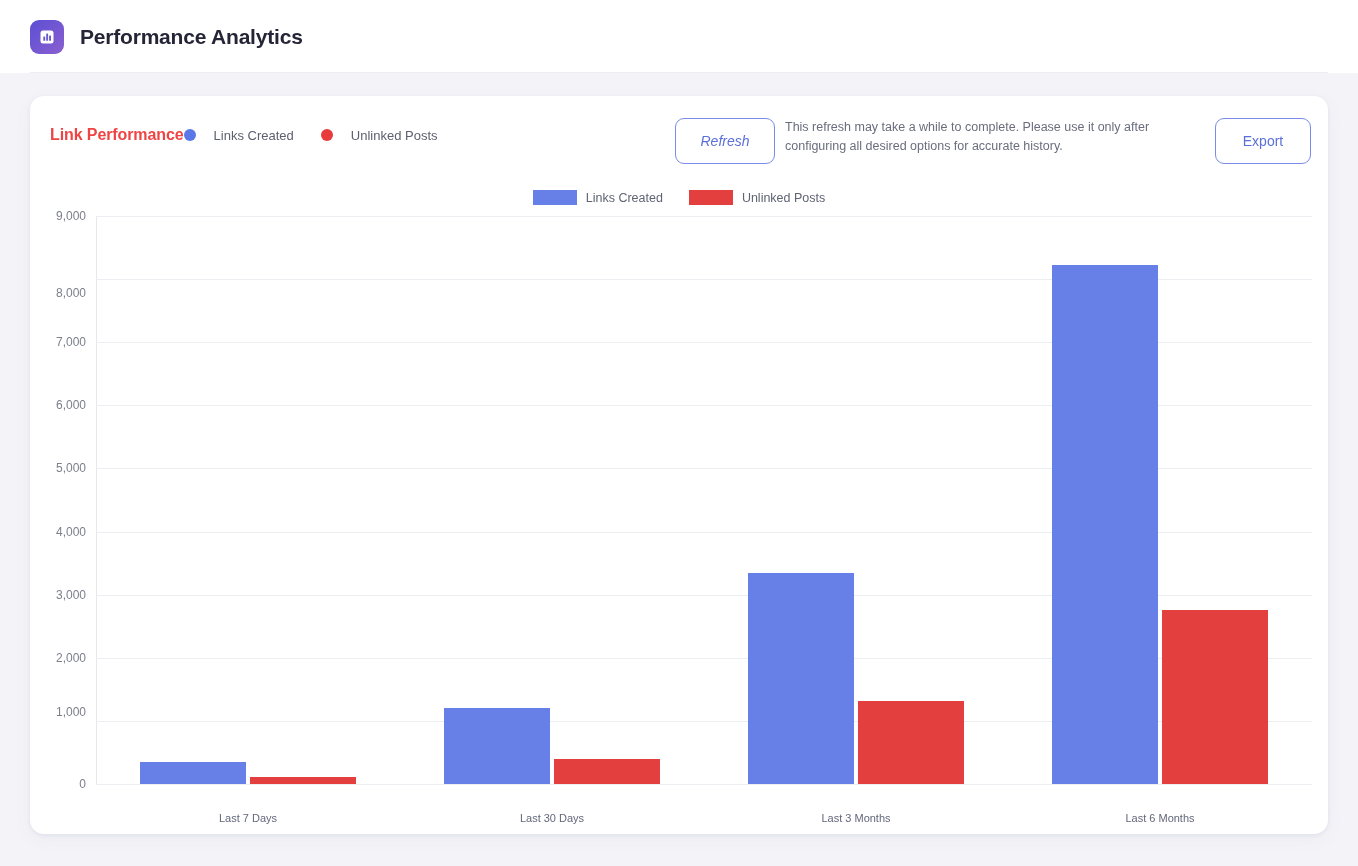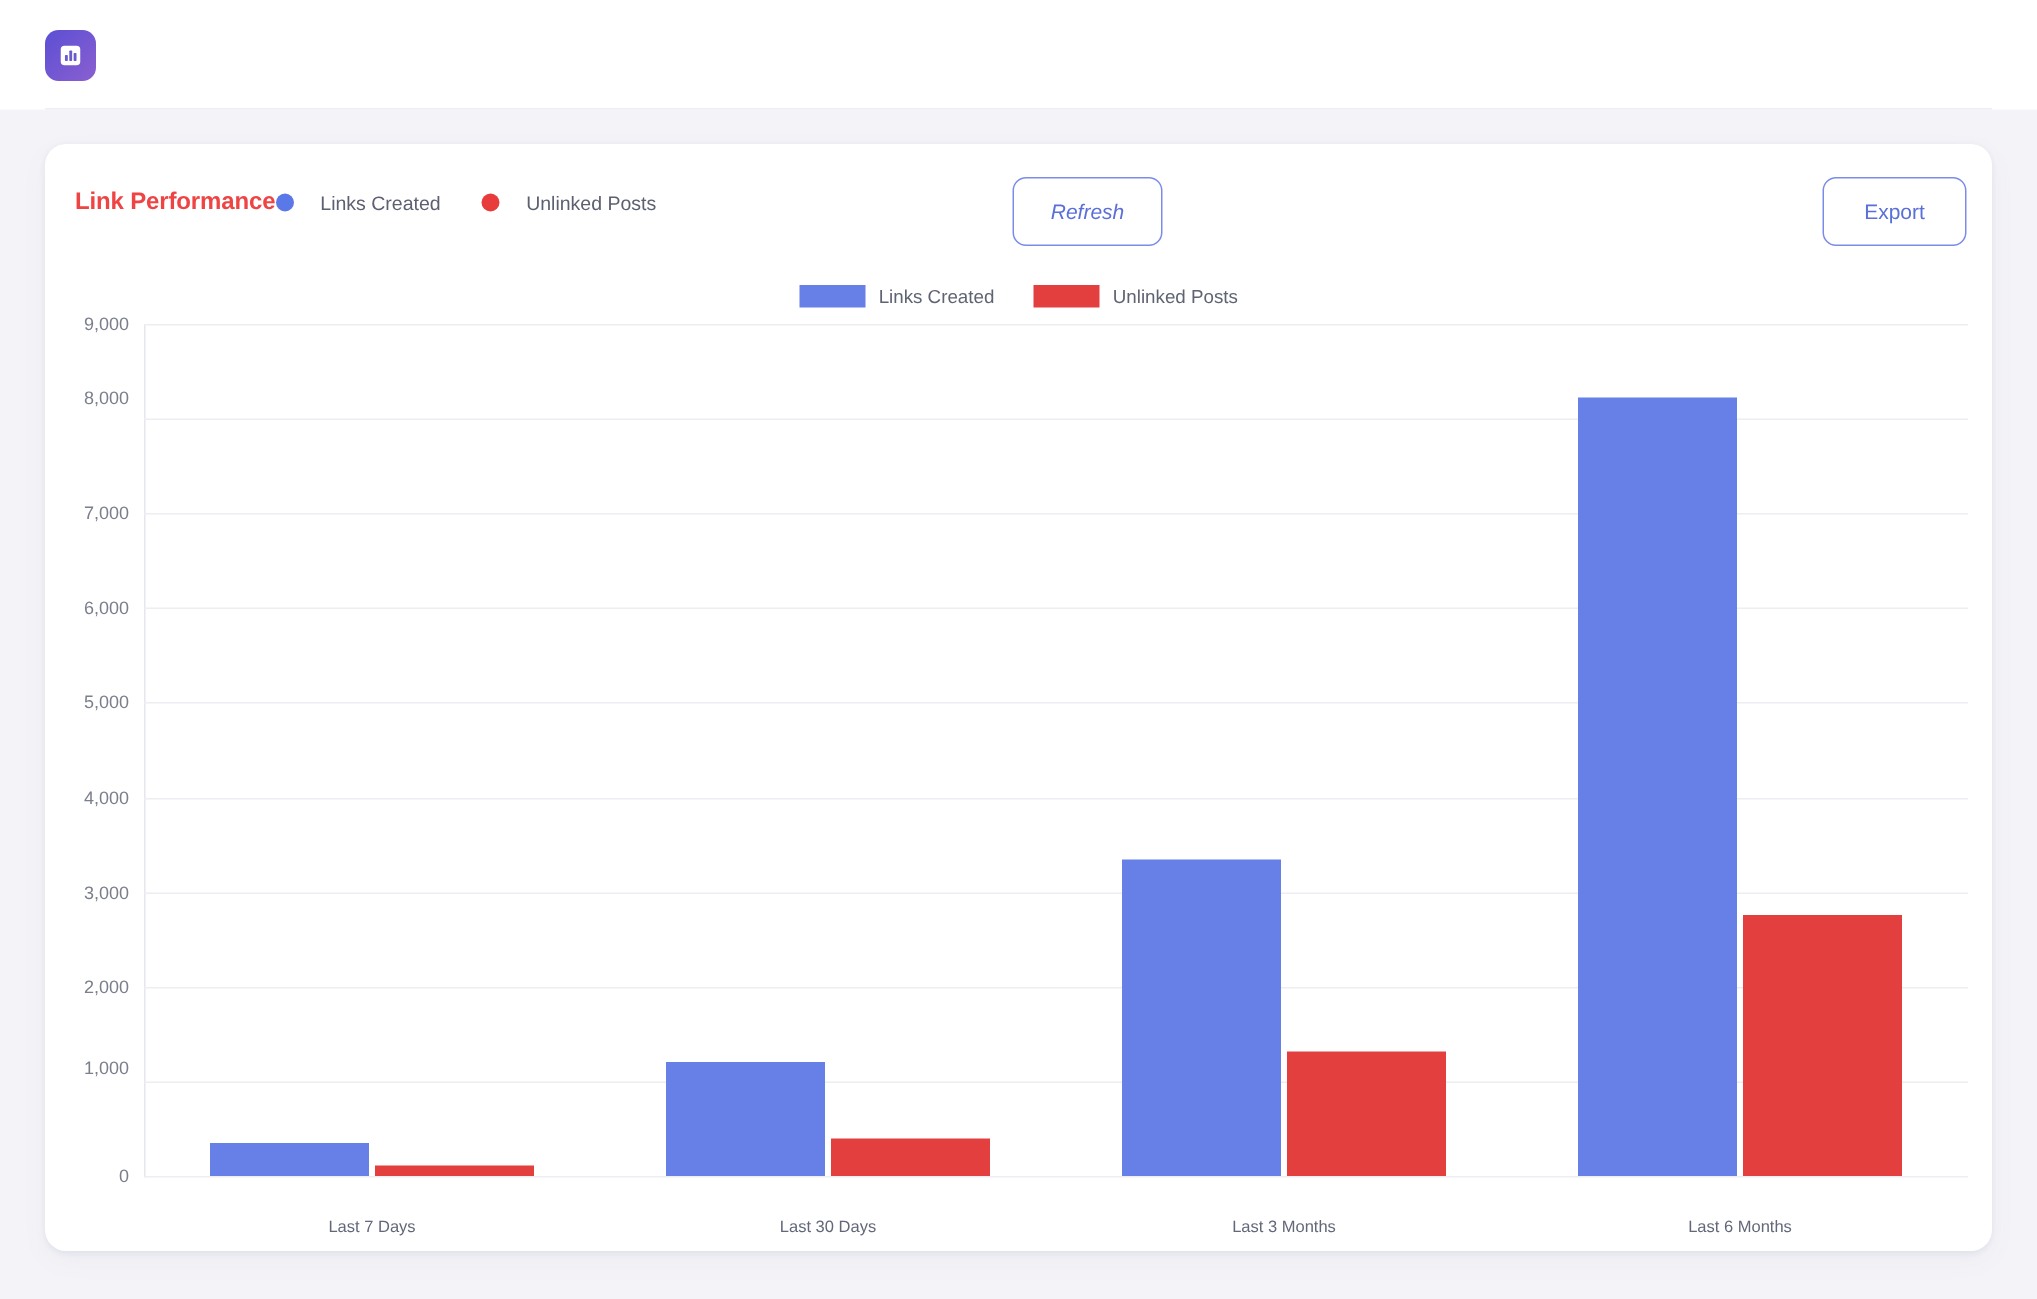--- a/index.html
+++ b/index.html
@@ -140,37 +140,39 @@
 
 <div id="app-header">
   <div class="app-icon">
     <svg width="18" height="18" viewBox="0 0 18 18" aria-hidden="true">
       <rect x="2.5" y="2.5" width="13" height="13" rx="2.5" fill="#ffffff"></rect>
       <rect x="5.3" y="8.6" width="1.9" height="4.1" rx="0.5" fill="#6a5acd"></rect>
       <rect x="8.2" y="5.6" width="1.9" height="7.1" rx="0.5" fill="#6a5acd"></rect>
       <rect x="11.1" y="7.4" width="1.9" height="5.3" rx="0.5" fill="#6a5acd"></rect>
     </svg>
   </div>
+  <div class="app-title">Performance Analytics</div>
 </div>
 
 <div id="card">
 
   <div id="card-header">
 
     <div id="legend-inline">
       <span class="lp-title">Link Performance</span>
       <span class="dot dot-blue" style="background: rgb(91, 120, 232);"></span>
       <span class="inline-legend-label">Links Created</span>
       <span class="inline-gap"></span>
       <span class="dot dot-red" style="background: rgb(232, 60, 60);"></span>
       <span class="inline-legend-label">Unlinked Posts</span>
     </div>
 
     <button id="refresh-button">Refresh</button>
 
+    <div id="refresh-note">This refresh may take a while to complete. Please use it only after configuring all desired options for accurate history.</div>
 
     <button id="export-button">Export</button>
   </div>
 
   <div id="chart-area">
     <div id="chart-legend">
         <div class="legend-entry">
           <span class="legend-swatch" style="background: rgb(102, 128, 232);"></span>
           <span class="legend-text">Links Created</span>
         </div>
@@ -191,21 +193,21 @@
         <div class="ytick" style="top: 378.667px;">3,000</div>
         <div class="gridline" style="top: 315.556px;"></div>
         <div class="ytick" style="top: 315.556px;">4,000</div>
         <div class="gridline" style="top: 252.444px;"></div>
         <div class="ytick" style="top: 252.444px;">5,000</div>
         <div class="gridline" style="top: 189.333px;"></div>
         <div class="ytick" style="top: 189.333px;">6,000</div>
         <div class="gridline" style="top: 126.222px;"></div>
         <div class="ytick" style="top: 126.222px;">7,000</div>
         <div class="gridline" style="top: 63.1111px;"></div>
-        <div class="ytick" style="top: 49px;">8,000</div>
+        <div class="ytick" style="top: 77px;">8,000</div>
         <div class="gridline" style="top: 0px;"></div>
         <div class="ytick" style="top: 0px;">9,000</div>
         <div class="bar bar-blue" title="Links Created: 350" style="left: 44px; width: 106px; height: 22.0889px; background: rgb(102, 128, 232);"></div>
         <div class="bar bar-red" title="Unlinked Posts: 110" style="left: 154px; width: 106px; height: 6.94222px; background: rgb(227, 63, 63);"></div>
         <div class="xlabel" style="left: 152px;">Last 7 Days</div>
         <div class="bar bar-blue" title="Links Created: 1200" style="left: 348px; width: 106px; height: 75.7333px; background: rgb(102, 128, 232);"></div>
         <div class="bar bar-red" title="Unlinked Posts: 400" style="left: 458px; width: 106px; height: 25.2444px; background: rgb(227, 63, 63);"></div>
         <div class="xlabel" style="left: 456px;">Last 30 Days</div>
         <div class="bar bar-blue" title="Links Created: 3340" style="left: 652px; width: 106px; height: 210.791px; background: rgb(102, 128, 232);"></div>
         <div class="bar bar-red" title="Unlinked Posts: 1320" style="left: 762px; width: 106px; height: 83.3067px; background: rgb(227, 63, 63);"></div>

